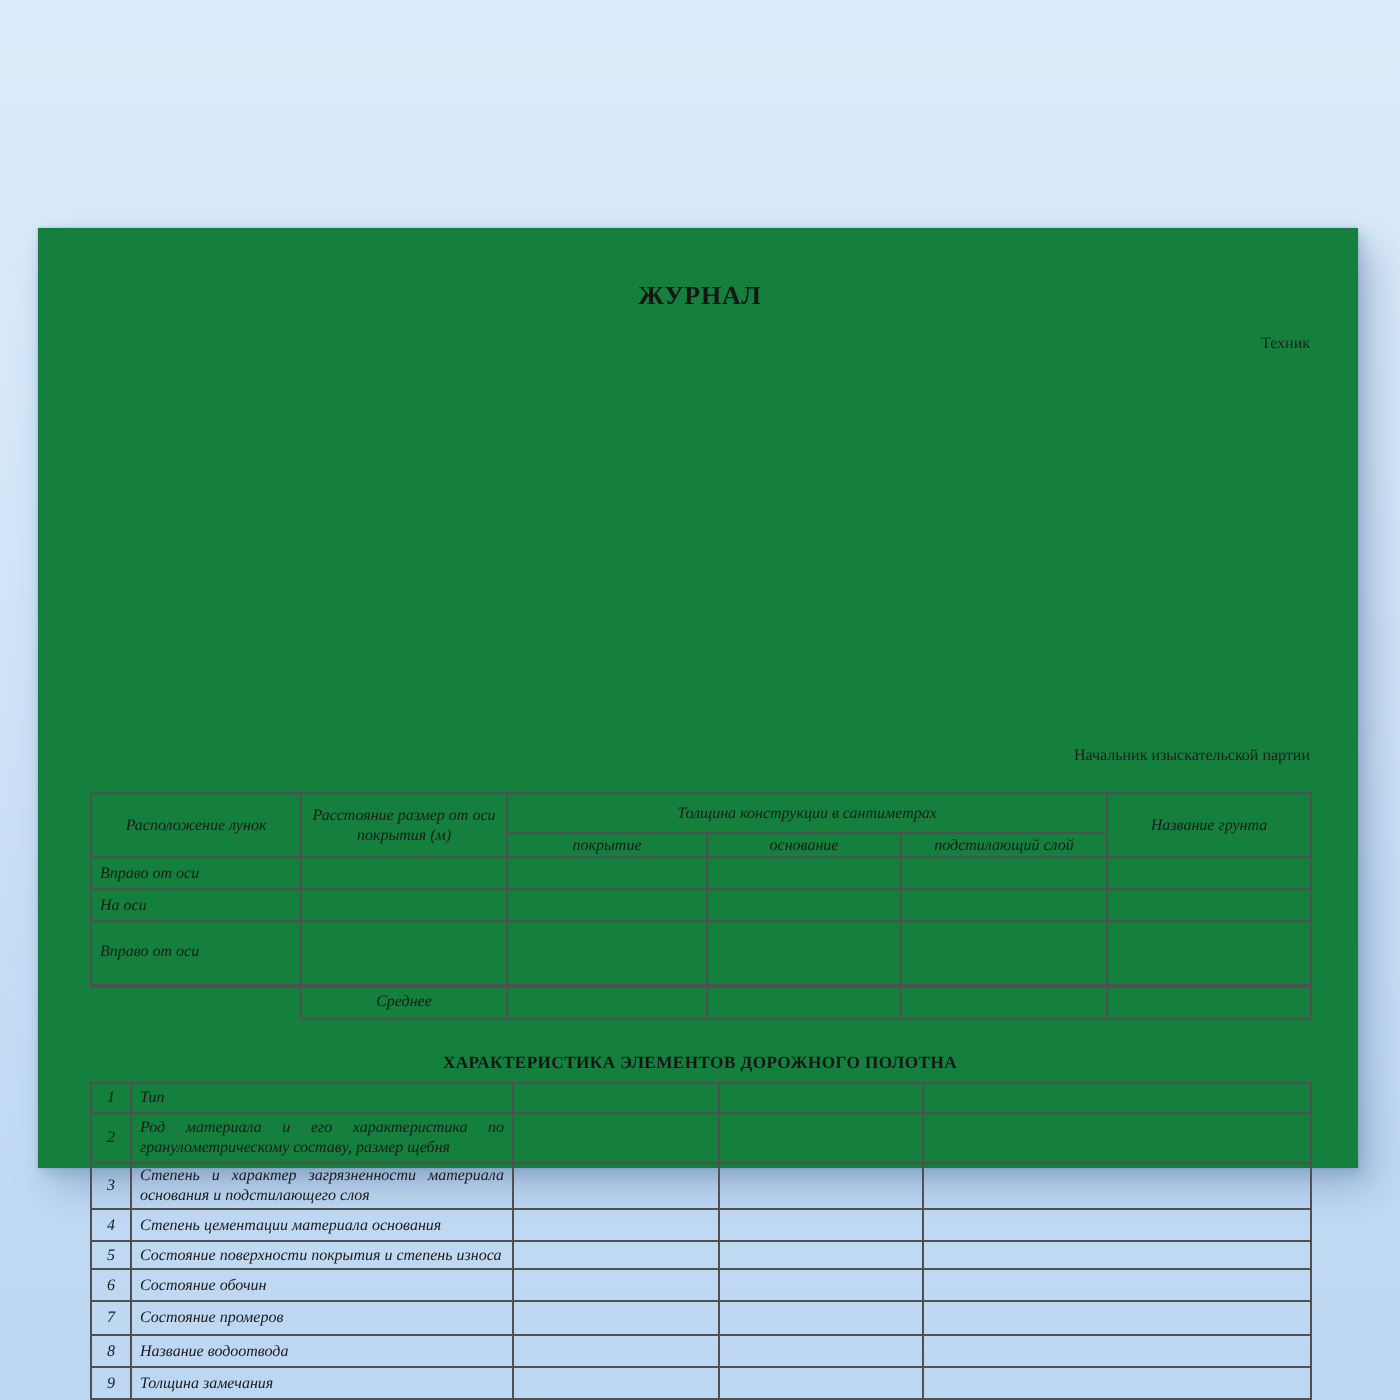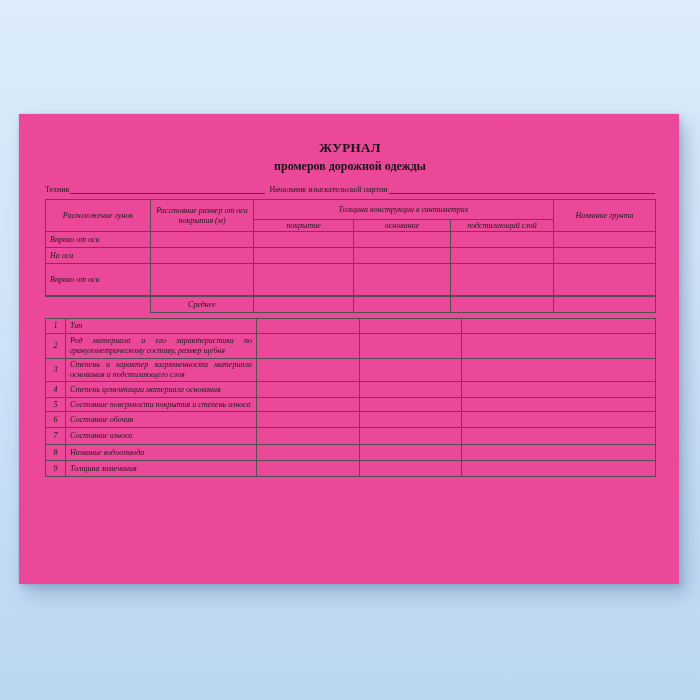--- a/index.html
+++ b/index.html
@@ -6,28 +6,28 @@
   body {
     width:700px; height:700px; overflow:hidden; position:relative;
     font-family:"Liberation Serif","DejaVu Serif",serif;
   }
   .backdrop {
     position:absolute; inset:0;
     background:linear-gradient(180deg,#dcecfb 0%,#d2e5f8 40%,#c6ddf5 70%,#bcd7f2 100%);
   }
   .sheet {
     position:absolute; left:19px; top:114px; width:660px; height:470px;
-    background:#ec4899; box-sizing:border-box;
+    background:#15803d; box-sizing:border-box;
     padding:26px 24px 0 26px;
     box-shadow:8px 10px 18px rgba(96,126,168,.40), 2px 3px 6px rgba(96,126,168,.30), 0 0 1px rgba(110,135,170,.55);
     color:#161616;
   }
   .doc-title   { font-size:13px; font-weight:bold; text-align:center; line-height:1.15; margin:1px 0 0; letter-spacing:.4px; }
   .doc-subtitle{ font-size:12px; font-weight:bold; text-align:center; line-height:1.15; margin:4px 0 0; }
-  .sig-row { display:flex; align-items:flex-end; margin-top:11px; font-size:8px; line-height:1.2; white-space:nowrap; color:#1d1d1d; }
+  .sig-row { display:flex; align-items:flex-end; margin-top:11px; font-size:8px; line-height:1.2; white-space:nowrap; color:#1d1d1d;flex-direction:column; }
   .sig-label { flex:none; }
   .sig-line-a { flex:0 0 195px; border-bottom:1px solid #3a3a3a; height:8px; margin-left:1px; }
   .sig-label-2 { flex:none; margin-left:4px; }
   .sig-line-b { flex:1 1 auto; border-bottom:1px solid #3a3a3a; height:8px; margin-left:1px; }
   .section-title { text-align:center; font-weight:bold; font-size:8.6px; line-height:1.2; margin:0; letter-spacing:.2px; }
   .mt-results { margin-top:10px; }
   .mt-chars   { margin-top:16px; }
   table { border-collapse:collapse; table-layout:fixed; width:610px; margin-top:5px; font-size:8px; line-height:1.25; color:#1a1a1a;font-style:italic; }
   th,td { border:1px solid #505050; padding:0 3px; font-weight:normal; text-align:center; vertical-align:middle; overflow:hidden; }
   .t1 .label { text-align:left; padding-left:4px; }
@@ -38,21 +38,20 @@
   .t2 th { padding:1px 2px; }
 </style>
 </head>
 <body>
 
 <div class="backdrop"></div>
 
 <div class="sheet">
 
   <div class="doc-title">ЖУРНАЛ</div>
-  <div class="doc-subtitle">промеров дорожной одежды</div>
 
   <div class="sig-row">
     <span class="sig-label">Техник</span>
     <span class="sig-line-a"></span>
     <span class="sig-label-2">Начальник изыскательской партии</span>
     <span class="sig-line-b"></span>
   </div>
 
 
   <table class="t1">
@@ -104,20 +103,21 @@
       <td class="no-cell"></td>
       <td>Среднее</td>
       <td></td>
       <td></td>
       <td></td>
       <td></td>
     </tr>
   </tbody>
     </table>
 
+  <div class="section-title mt-chars">ХАРАКТЕРИСТИКА ЭЛЕМЕНТОВ ДОРОЖНОГО ПОЛОТНА</div>
 
   <table class="t2">
     <colgroup>
       <col style="width:20px">
         <col style="width:191px">
         <col style="width:103px">
       <col style="width:102px">
         <col style="width:194px">
     </colgroup>
     <tbody>
@@ -158,21 +158,21 @@
     </tr>
     <tr style="height:16px">
       <td class="num">6</td>
       <td class="name">Состояние обочин</td>
       <td></td>
       <td></td>
       <td></td>
     </tr>
     <tr style="height:17px">
       <td class="num">7</td>
-      <td class="name">Состояние износа</td>
+      <td class="name">Состояние промеров</td>
       <td></td>
       <td></td>
       <td></td>
     </tr>
     <tr style="height:16px">
       <td class="num">8</td>
       <td class="name">Название водоотвода</td>
       <td></td>
       <td></td>
       <td></td>

